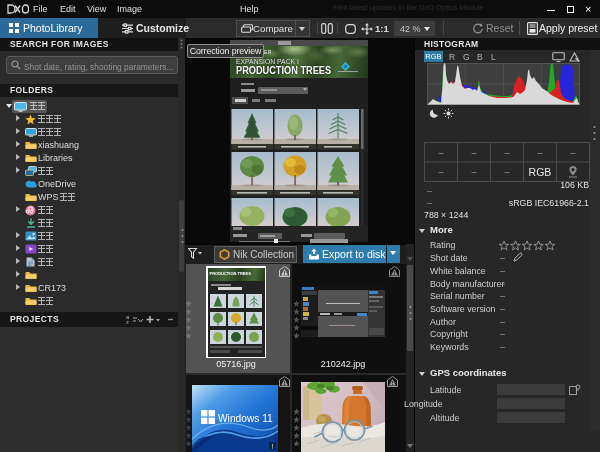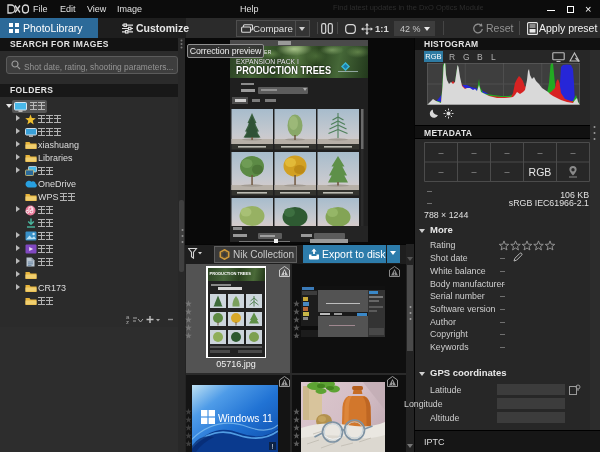--- a/index.html
+++ b/index.html
@@ -225,20 +225,21 @@
       <path d="M0.5 3.5 h11 v4 h-11z" fill="#f0cf70"></path>
     </svg>
 <div class="row" style="left:38px;top:282px">CR173</div>
 
 <svg class="abs" style="left:25px;top:297px" width="12" height="9" viewBox="0 0 12 9">
       <path d="M0.5 1 h4 l1 1.5 h6 v5.5 h-11z" fill="#e8b43a"></path>
       <path d="M0.5 3.5 h11 v4 h-11z" fill="#f0cf70"></path>
     </svg>
 <div class="row" style="left:38px;top:295px"><span class="c"></span><span class="c"></span></div>
 
+<div class="hdr" style="top:312px;background:#161616;height:15px;line-height:15px">PROJECTS</div>
 <svg class="abs" style="left:126px;top:315px" width="48" height="9" viewBox="0 0 48 9">
       <g fill="#a8a8a8" font-size="6" font-family="Liberation Sans">
         <text x="0" y="4">a</text>
         <text x="0" y="9">z</text>
       </g>
       <path d="M7 3 h4 M7 6 h3" stroke="#a8a8a8" stroke-width="1"></path>
       <path d="M12 4 l2.5 3 2.5 -3" fill="none" stroke="#a8a8a8" stroke-width="1"></path>
       <path d="M24 1 v7 M20.5 4.5 h7" stroke="#c0c0c0" stroke-width="1.4"></path>
       <path d="M30 4 l2 2.5 2 -2.5" fill="#a8a8a8"></path>
       <path d="M42 4.5 h5" stroke="#8a8a8a" stroke-width="1.4"></path>
@@ -490,20 +491,21 @@
   <div class="abs" style="left:56px;top:26.5px;width:10px;height:3px;background:#3a88c8"></div>
   <div class="abs" style="left:28px;top:39px;width:26px;height:1px;background:#a08890"></div>
   <div class="abs" style="left:67px;top:4px;width:17px;height:47px;background:#333"></div>
   <div class="abs" style="left:68px;top:5px;width:9px;height:3px;background:#3a88c8"></div>
   <div class="abs" style="left:68px;top:10px;width:14px;height:2px;background:#777"></div>
   <div class="abs" style="left:68px;top:14px;width:10px;height:2px;background:#666"></div>
   <div class="abs" style="left:68px;top:20px;width:14px;height:2px;background:#5a5a5a"></div>
   <div class="abs" style="left:68px;top:24px;width:8px;height:2px;background:#5a5a5a"></div>
   <div class="abs" style="left:68px;top:42px;width:15px;height:7px;background:#484848"></div>
 </div>
+<div class="abs" style="left:292px;top:359px;width:102px;height:12px;font-size:9px;color:#f0f0f0;text-align:center">210242.jpg</div>
 
 <div class="abs" style="left:192px;top:385px;width:86px;height:67px;overflow:hidden">
   <svg width="86" height="67" viewBox="0 0 86 67">
     <defs>
       <linearGradient id="wg" x1="0" y1="0" x2="1" y2="1">
         <stop offset="0" stop-color="#bfe2f4"></stop>
             <stop offset="0.25" stop-color="#4f9ce8"></stop>
             <stop offset="0.55" stop-color="#2173d4"></stop>
             <stop offset="1" stop-color="#0c4aa8"></stop>
       </linearGradient>
@@ -695,21 +697,20 @@
       </g>
     </svg>
 <div class="abs" style="left:596px;top:90px;width:2px;height:14px"><svg width="2" height="14">
         <g fill="#9a9a9a">
           <circle cx="1" cy="2" r="1"></circle>
           <circle cx="1" cy="7" r="1"></circle>
           <circle cx="1" cy="12" r="1"></circle>
         </g>
       </svg></div>
 
-<div class="abs" style="left:415px;top:125px;width:185px;height:14px;background:#111;border-top:1px solid #000;border-bottom:1px solid #000;color:#e4e4e4;font-size:8.5px;font-weight:bold;letter-spacing:.3px;padding-left:9px;line-height:14px">METADATA</div>
 
 <svg class="abs" style="left:424px;top:142px" width="166" height="40" viewBox="0 0 166 40">
   <g stroke="#4b4b4b" stroke-width="1">
         <path d="M0.5 0.5 H165.5 M0.5 20 H165.5 M0.5 39.5 H165.5 M0.5 0.5 V39.5 M33.5 0.5 V39.5 M66.5 0.5 V39.5 M99.5 0.5 V39.5 M132.5 0.5 V39.5 M165.5 0.5 V39.5"></path>
       </g>
   <g fill="#9a9a9a" font-size="9" font-family="Liberation Sans" text-anchor="middle">
         <text x="17" y="13.5">–</text>
         <text x="50" y="13.5">–</text>
         <text x="83" y="13.5">–</text>
         <text x="116" y="13.5">–</text>
@@ -718,21 +719,21 @@
         <text x="50" y="33">–</text>
         <text x="83" y="33">–</text>
       </g>
   <text x="116" y="34" fill="#e8e8e8" font-size="10.5" font-family="Liberation Sans" text-anchor="middle">RGB</text>
   <g fill="#8a8a8a">
         <path d="M149 24 a3.6 3.6 0 0 1 3.6 3.6 q0 2.2 -3.6 6 q-3.6 -3.8 -3.6 -6 a3.6 3.6 0 0 1 3.6 -3.6 z M149 26 a1.7 1.7 0 1 0 0 3.4 a1.7 1.7 0 0 0 0 -3.4" fill-rule="evenodd"></path>
         <path d="M145 35 h8" stroke="#8a8a8a" stroke-width="1"></path>
       </g>
 </svg>
 <div class="val" style="left:427px;top:186px">–</div>
-<div class="lbl" style="right:11px;top:190px;text-align:center;color:#e0e0e0">106 KB</div>
+<div class="lbl" style="right:11px;top:180px;text-align:center;color:#e0e0e0">106 KB</div>
 <div class="val" style="left:427px;top:198px">–</div>
 <div class="lbl" style="right:11px;top:198px;text-align:right;color:#e0e0e0">sRGB IEC61966-2.1</div>
 <div class="lbl" style="left:424px;top:210px;color:#e0e0e0">788 × 1244</div>
 
 <div class="tri-d abs" style="left:419px;top:229px;border-top-color:#cfcfcf"></div>
 <div class="abs" style="left:430px;top:224px;font-size:9.5px;font-weight:bold;color:#e8e8e8">More</div>
 
 <div class="lbl" style="left:430px;top:240px">Rating</div>
 <svg class="abs" style="left:499px;top:240px" width="56" height="11" viewBox="0 0 56 11">
  <g fill="none" stroke="#9a9a9a" stroke-width="0.9">
@@ -772,21 +773,20 @@
         <rect x="0.5" y="2.5" width="7" height="8"></rect>
         <circle cx="9" cy="3" r="2"></circle>
         <path d="M9 5 v2"></path>
       </g>
     </svg>
 <div class="lbl" style="left:404px;top:399px">Longitude</div>
 <div class="abs" style="left:497px;top:398px;width:68px;height:11px;background:#3c3c3c"></div>
 <div class="lbl" style="left:430px;top:413px">Altitude</div>
 <div class="abs" style="left:497px;top:412px;width:68px;height:11px;background:#3c3c3c"></div>
 
-<div class="abs" style="left:415px;top:430px;width:185px;height:22px;background:#161616;border-top:1px solid #000;color:#dedede;font-size:9px;padding-left:9px;line-height:16px;padding-top:3px">IPTC</div>
 <div class="abs" style="left:590px;top:50px;width:10px;height:380px;background:#2c2c2c"></div>
 <svg class="abs" style="left:593px;top:125px" width="3" height="16">
       <g fill="#9a9a9a">
         <circle cx="1.5" cy="2" r="1"></circle>
         <circle cx="1.5" cy="8" r="1"></circle>
         <circle cx="1.5" cy="14" r="1"></circle>
       </g>
     </svg>
 
 </div>

